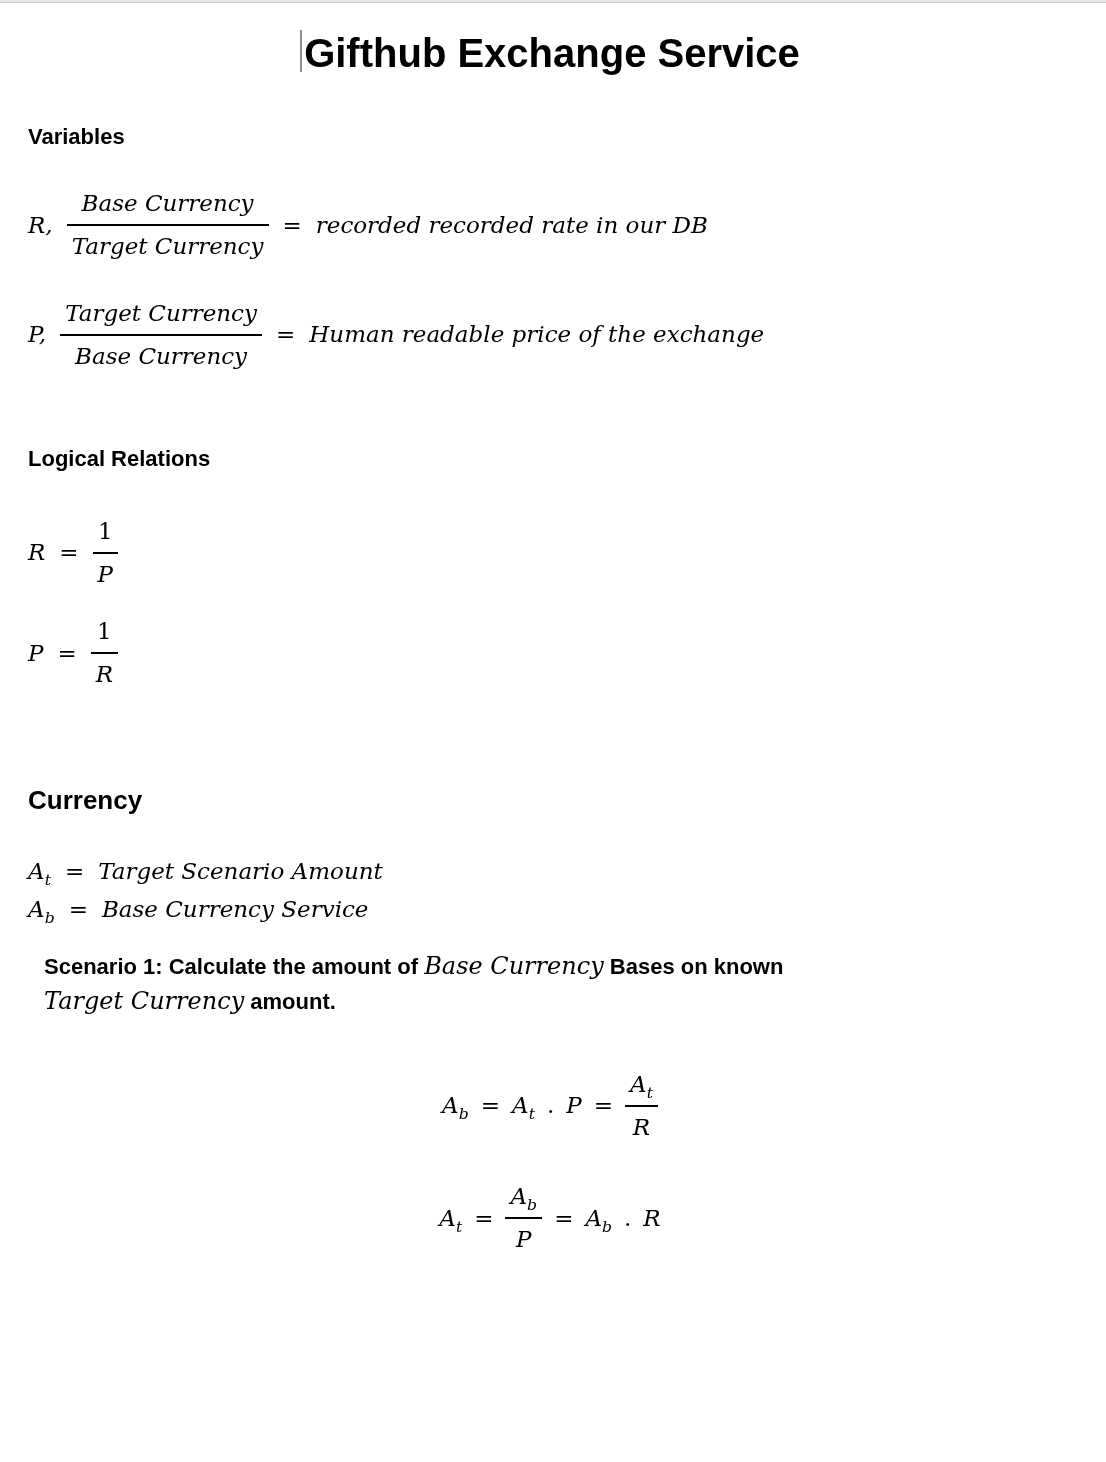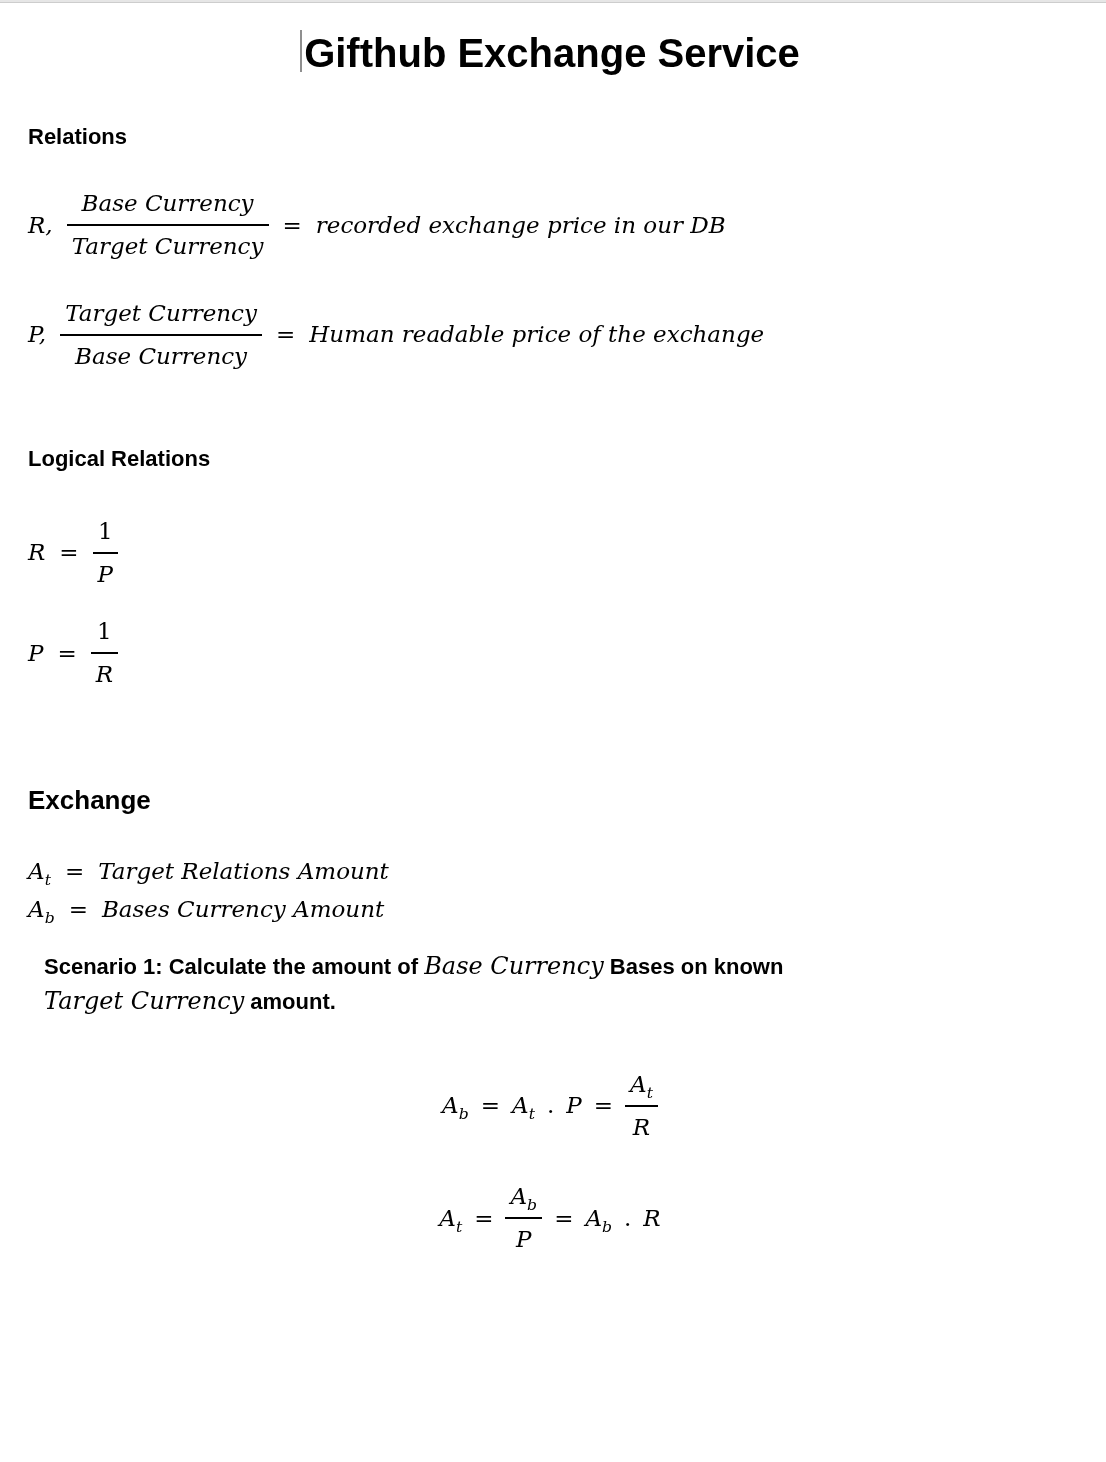--- a/index.html
+++ b/index.html
@@ -110,30 +110,30 @@
 </style>
 </head>
 <body>
 
 <div class="top-strip"></div>
 
 <main class="page">
 
   <h1 class="title-row"><span class="caret"></span><span>Gifthub Exchange Service</span></h1>
 
-  <h2 class="h-small mt-variables">Relations</h2>
+  <h2 class="h-small mt-variables">Variables</h2>
 
   <div class="formula math mt-f1">
     <span>R,</span>
     <span class="frac">
       <span class="num">Base Currency</span>
       <span class="den">Target Currency</span>
     </span>
     <span class="eq">=</span>
-    <span>recorded exchange price in our DB</span>
+    <span>recorded recorded rate in our DB</span>
   </div>
 
   <div class="formula math mt-f2">
     <span>P,</span>
     <span class="frac">
       <span class="num">Target Currency</span>
       <span class="den">Base Currency</span>
     </span>
     <span class="eq">=</span>
     <span>Human readable price of the exchange</span>
@@ -152,32 +152,32 @@
 
   <div class="formula math mt-rel2">
     <span>P</span>
     <span class="eq">=</span>
     <span class="frac">
       <span class="num up">1</span>
       <span class="den">R</span>
     </span>
   </div>
 
-  <h2 class="h-large mt-exchange">Exchange</h2>
+  <h2 class="h-large mt-exchange">Currency</h2>
 
   <div class="mt-defs">
     <div class="def-row math">
       <span><span>A</span><sub>t</sub></span>
       <span class="eq">=</span>
-      <span>Target Relations Amount</span>
+      <span>Target Scenario Amount</span>
     </div>
     <div class="def-row math">
       <span><span>A</span><sub>b</sub></span>
       <span class="eq">=</span>
-      <span>Bases Currency Amount</span>
+      <span>Base Currency Service</span>
     </div>
   </div>
 
   <p class="scenario mt-s1text"><b>Scenario 1: Calculate the amount of </b><span class="ser">Base Currency</span><b> Bases on known</b><br><span class="ser">Target Currency</span><b> amount.</b></p>
 
   <div class="formula math centered mt-s1formula">
     <span><span>A</span><sub>b</sub></span>
     <span class="eq">=</span>
     <span><span>A</span><sub>t</sub></span>
     <span class="eq">.</span>

